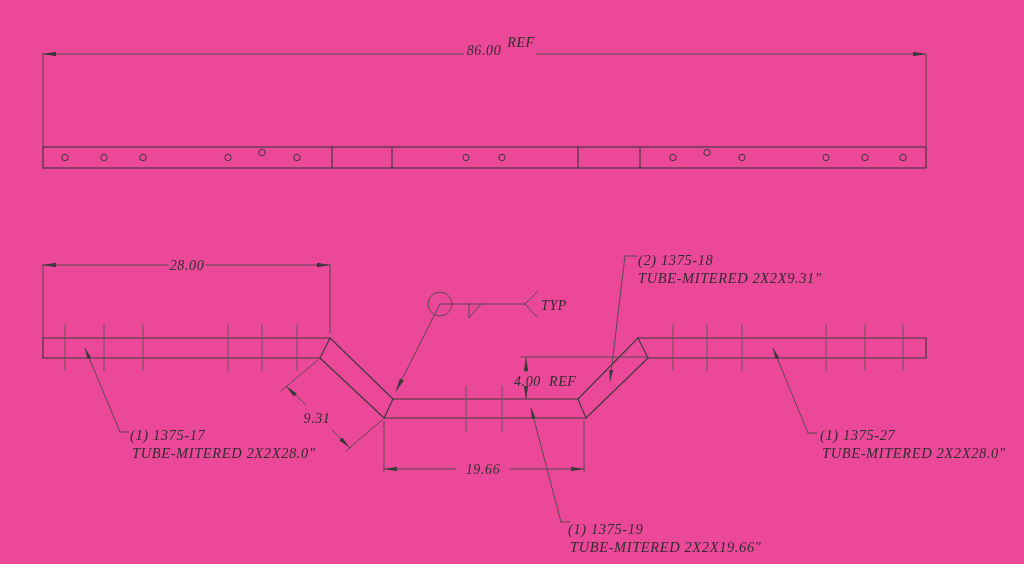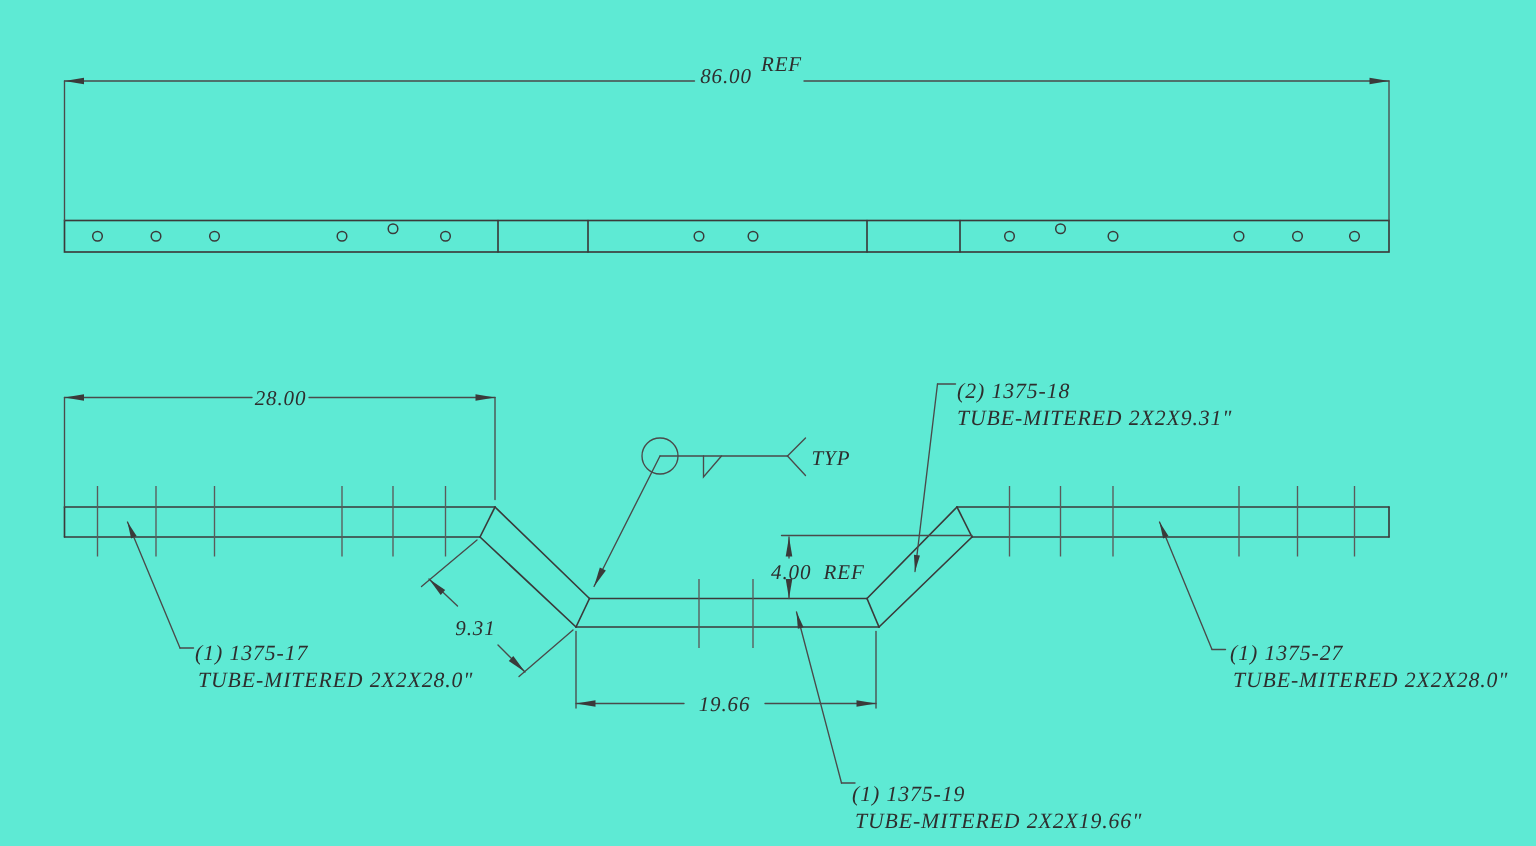--- a/index.html
+++ b/index.html
@@ -1,16 +1,16 @@
 <!DOCTYPE html>
 <html><head>
 <meta charset="utf-8">
 <style>
   html,body{margin:0;padding:0;background:#ffffff;}
-  #stage{position:relative;width:1024px;height:564px;background:#5eead4;overflow:hidden;}
+  #stage{position:relative;width:1024px;height:564px;background:#ec4899;overflow:hidden;}
   svg{display:block;}
   text{font-family:"Liberation Serif", serif;font-style:italic;fill:#2e2e2e;letter-spacing:0.6px;}
   .dimtext{font-size:14px;}
   .callout{font-size:14.5px;}
   .outline{stroke:#3a3a3a;stroke-width:1.1;fill:none;stroke-linecap:round;}
   .dim{stroke:#4a4a4a;stroke-width:0.9;fill:none;stroke-linecap:round;}
   .tick{stroke:#5a5a5a;stroke-width:0.9;fill:none;}
   .arrow{fill:#3a3a3a;stroke:none;}
   .hole{stroke:#3a3a3a;stroke-width:1;fill:none;}
 </style>

